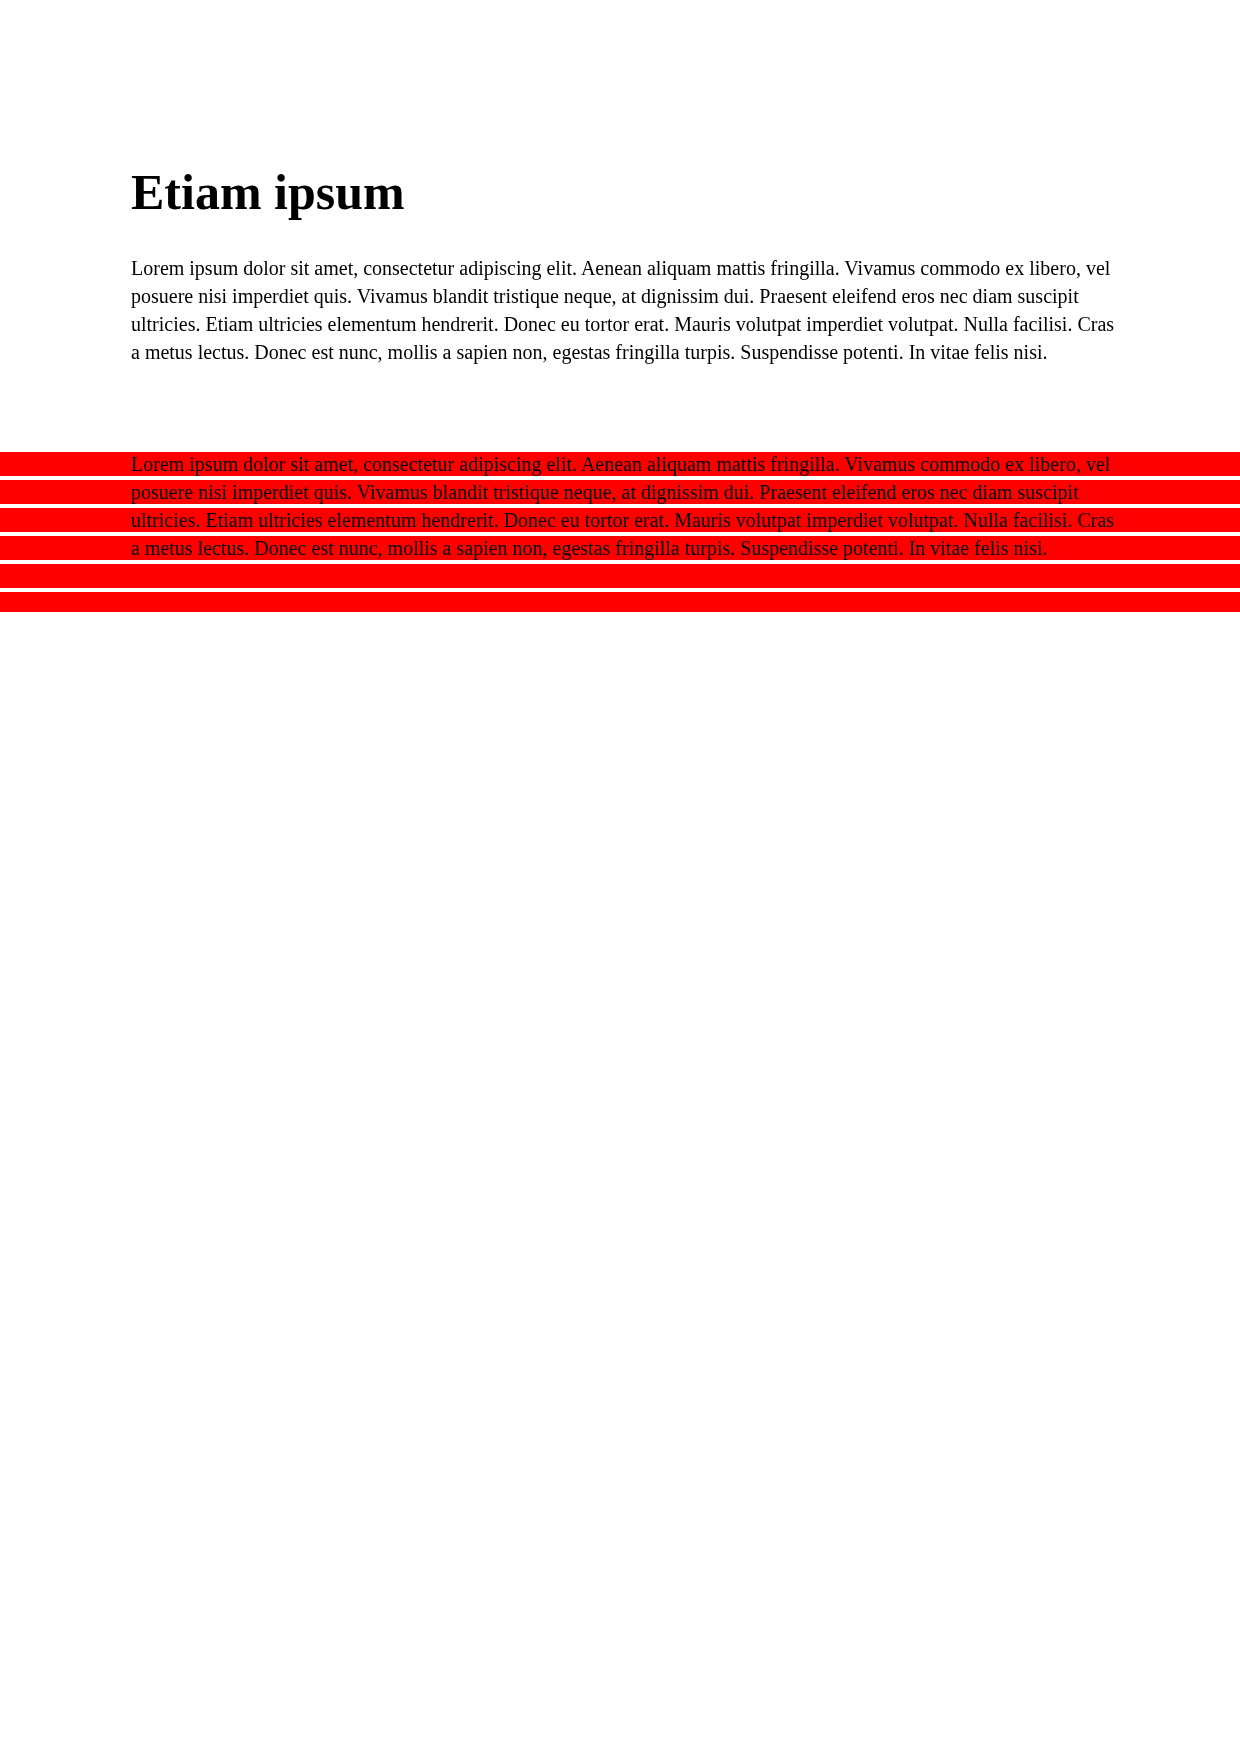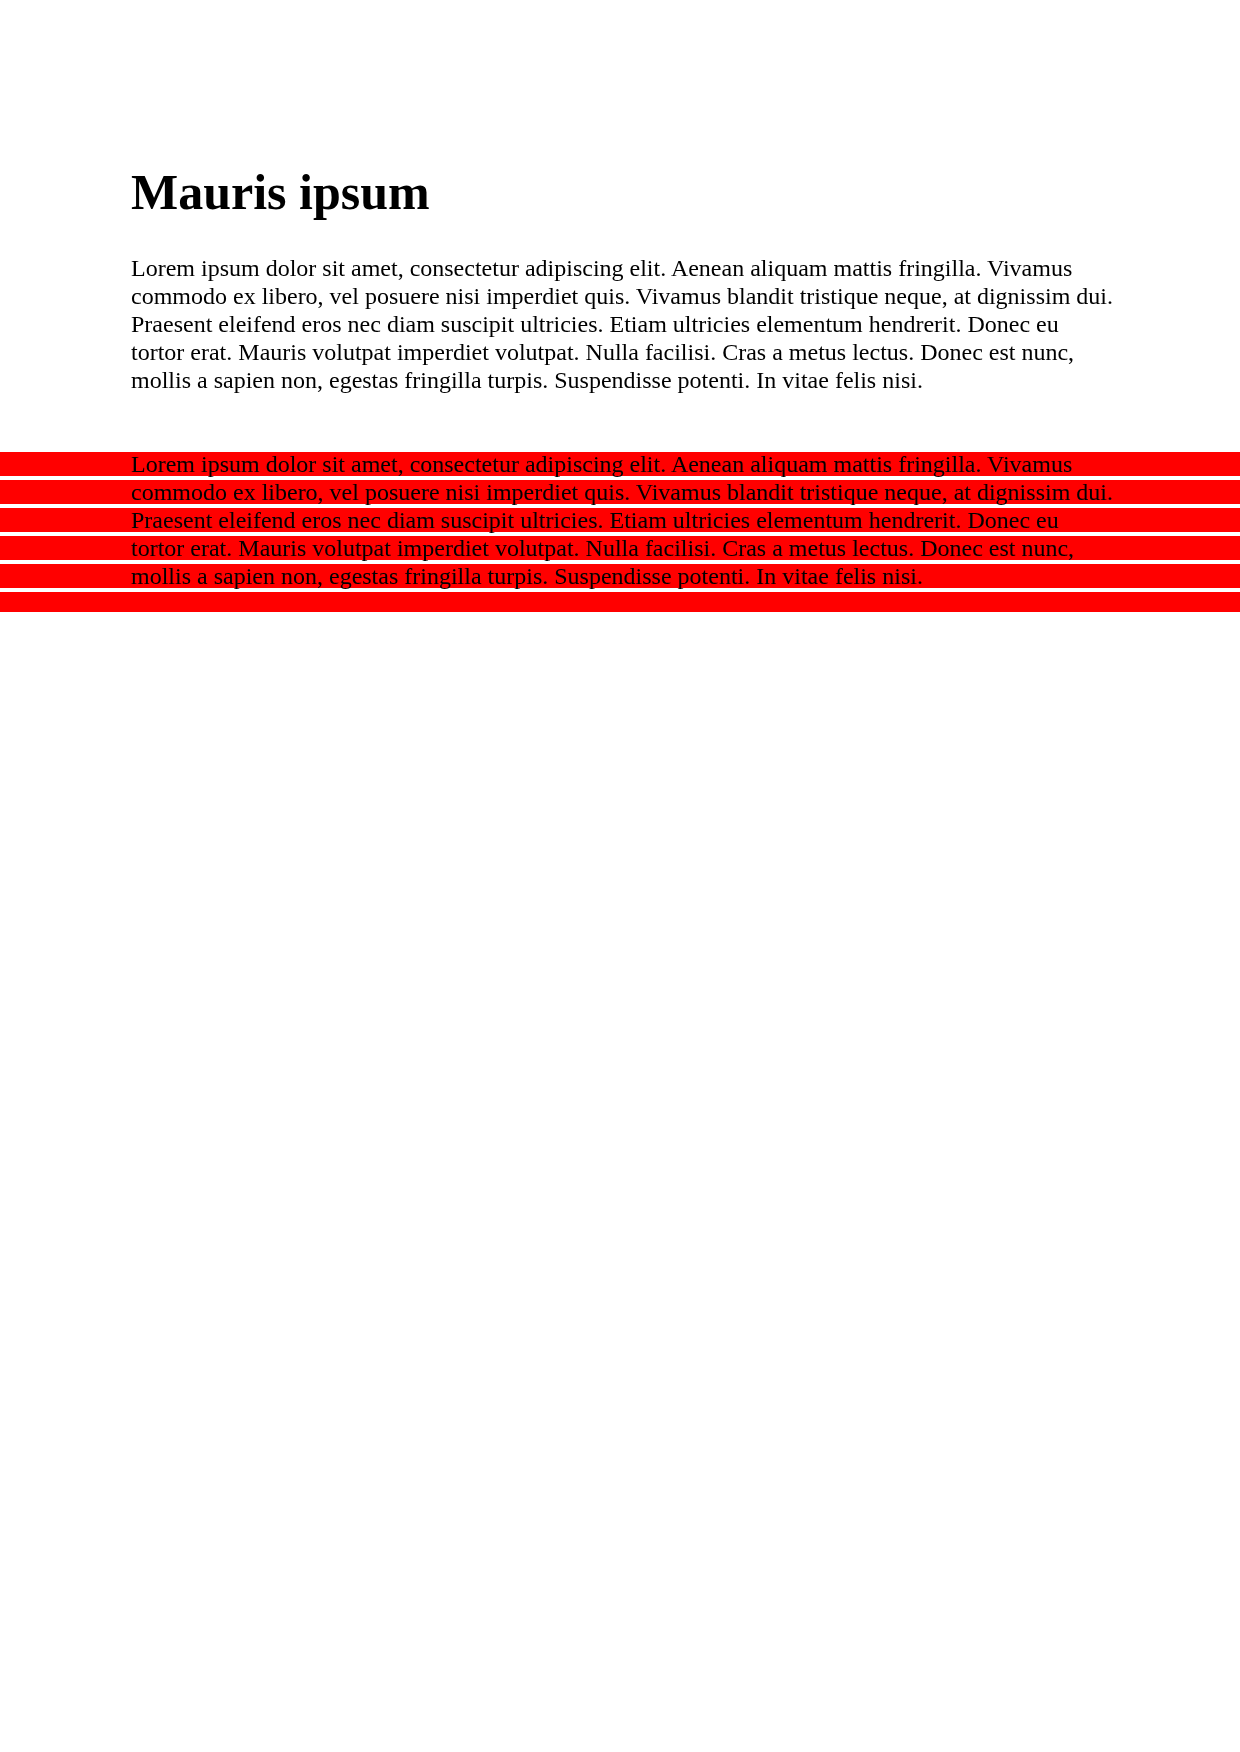--- a/index.html
+++ b/index.html
@@ -31,21 +31,21 @@
       font-size: 50px;
       font-weight: bold;
       line-height: 58px;
       white-space: nowrap;
     }
     .para {
       position: absolute;
       left: 131px;
       width: 985px;
       margin: 0;
-      font-size: 24px;
+      font-size: 20px;
       line-height: 28px;
     }
     .para-1 { top: 254px; }
     .para-2 { top: 450px; }
     .highlight-band {
       position: absolute;
       left: 0;
       top: 452px;
       width: 1240px;
       height: 160px;
@@ -55,20 +55,20 @@
         var(--hl, #ff0000) 24px,
         #ffffff 24px,
         #ffffff 28px
       );
     }
   </style>
 </head>
 <body>
 
 <div class="page">
-  <h1 class="heading">Mauris ipsum</h1>
+  <h1 class="heading">Etiam ipsum</h1>
 
   <p class="para para-1">Lorem ipsum dolor sit amet, consectetur adipiscing elit. Aenean aliquam mattis fringilla. Vivamus commodo ex libero, vel posuere nisi imperdiet quis. Vivamus blandit tristique neque, at dignissim dui. Praesent eleifend eros nec diam suscipit ultricies. Etiam ultricies elementum hendrerit. Donec eu tortor erat. Mauris volutpat imperdiet volutpat. Nulla facilisi. Cras a metus lectus. Donec est nunc, mollis a sapien non, egestas fringilla turpis. Suspendisse potenti. In vitae felis nisi.</p>
 
   <div class="highlight-band"></div>
 
   <p class="para para-2">Lorem ipsum dolor sit amet, consectetur adipiscing elit. Aenean aliquam mattis fringilla. Vivamus commodo ex libero, vel posuere nisi imperdiet quis. Vivamus blandit tristique neque, at dignissim dui. Praesent eleifend eros nec diam suscipit ultricies. Etiam ultricies elementum hendrerit. Donec eu tortor erat. Mauris volutpat imperdiet volutpat. Nulla facilisi. Cras a metus lectus. Donec est nunc, mollis a sapien non, egestas fringilla turpis. Suspendisse potenti. In vitae felis nisi.</p>
 </div>
 
 </body></html>

